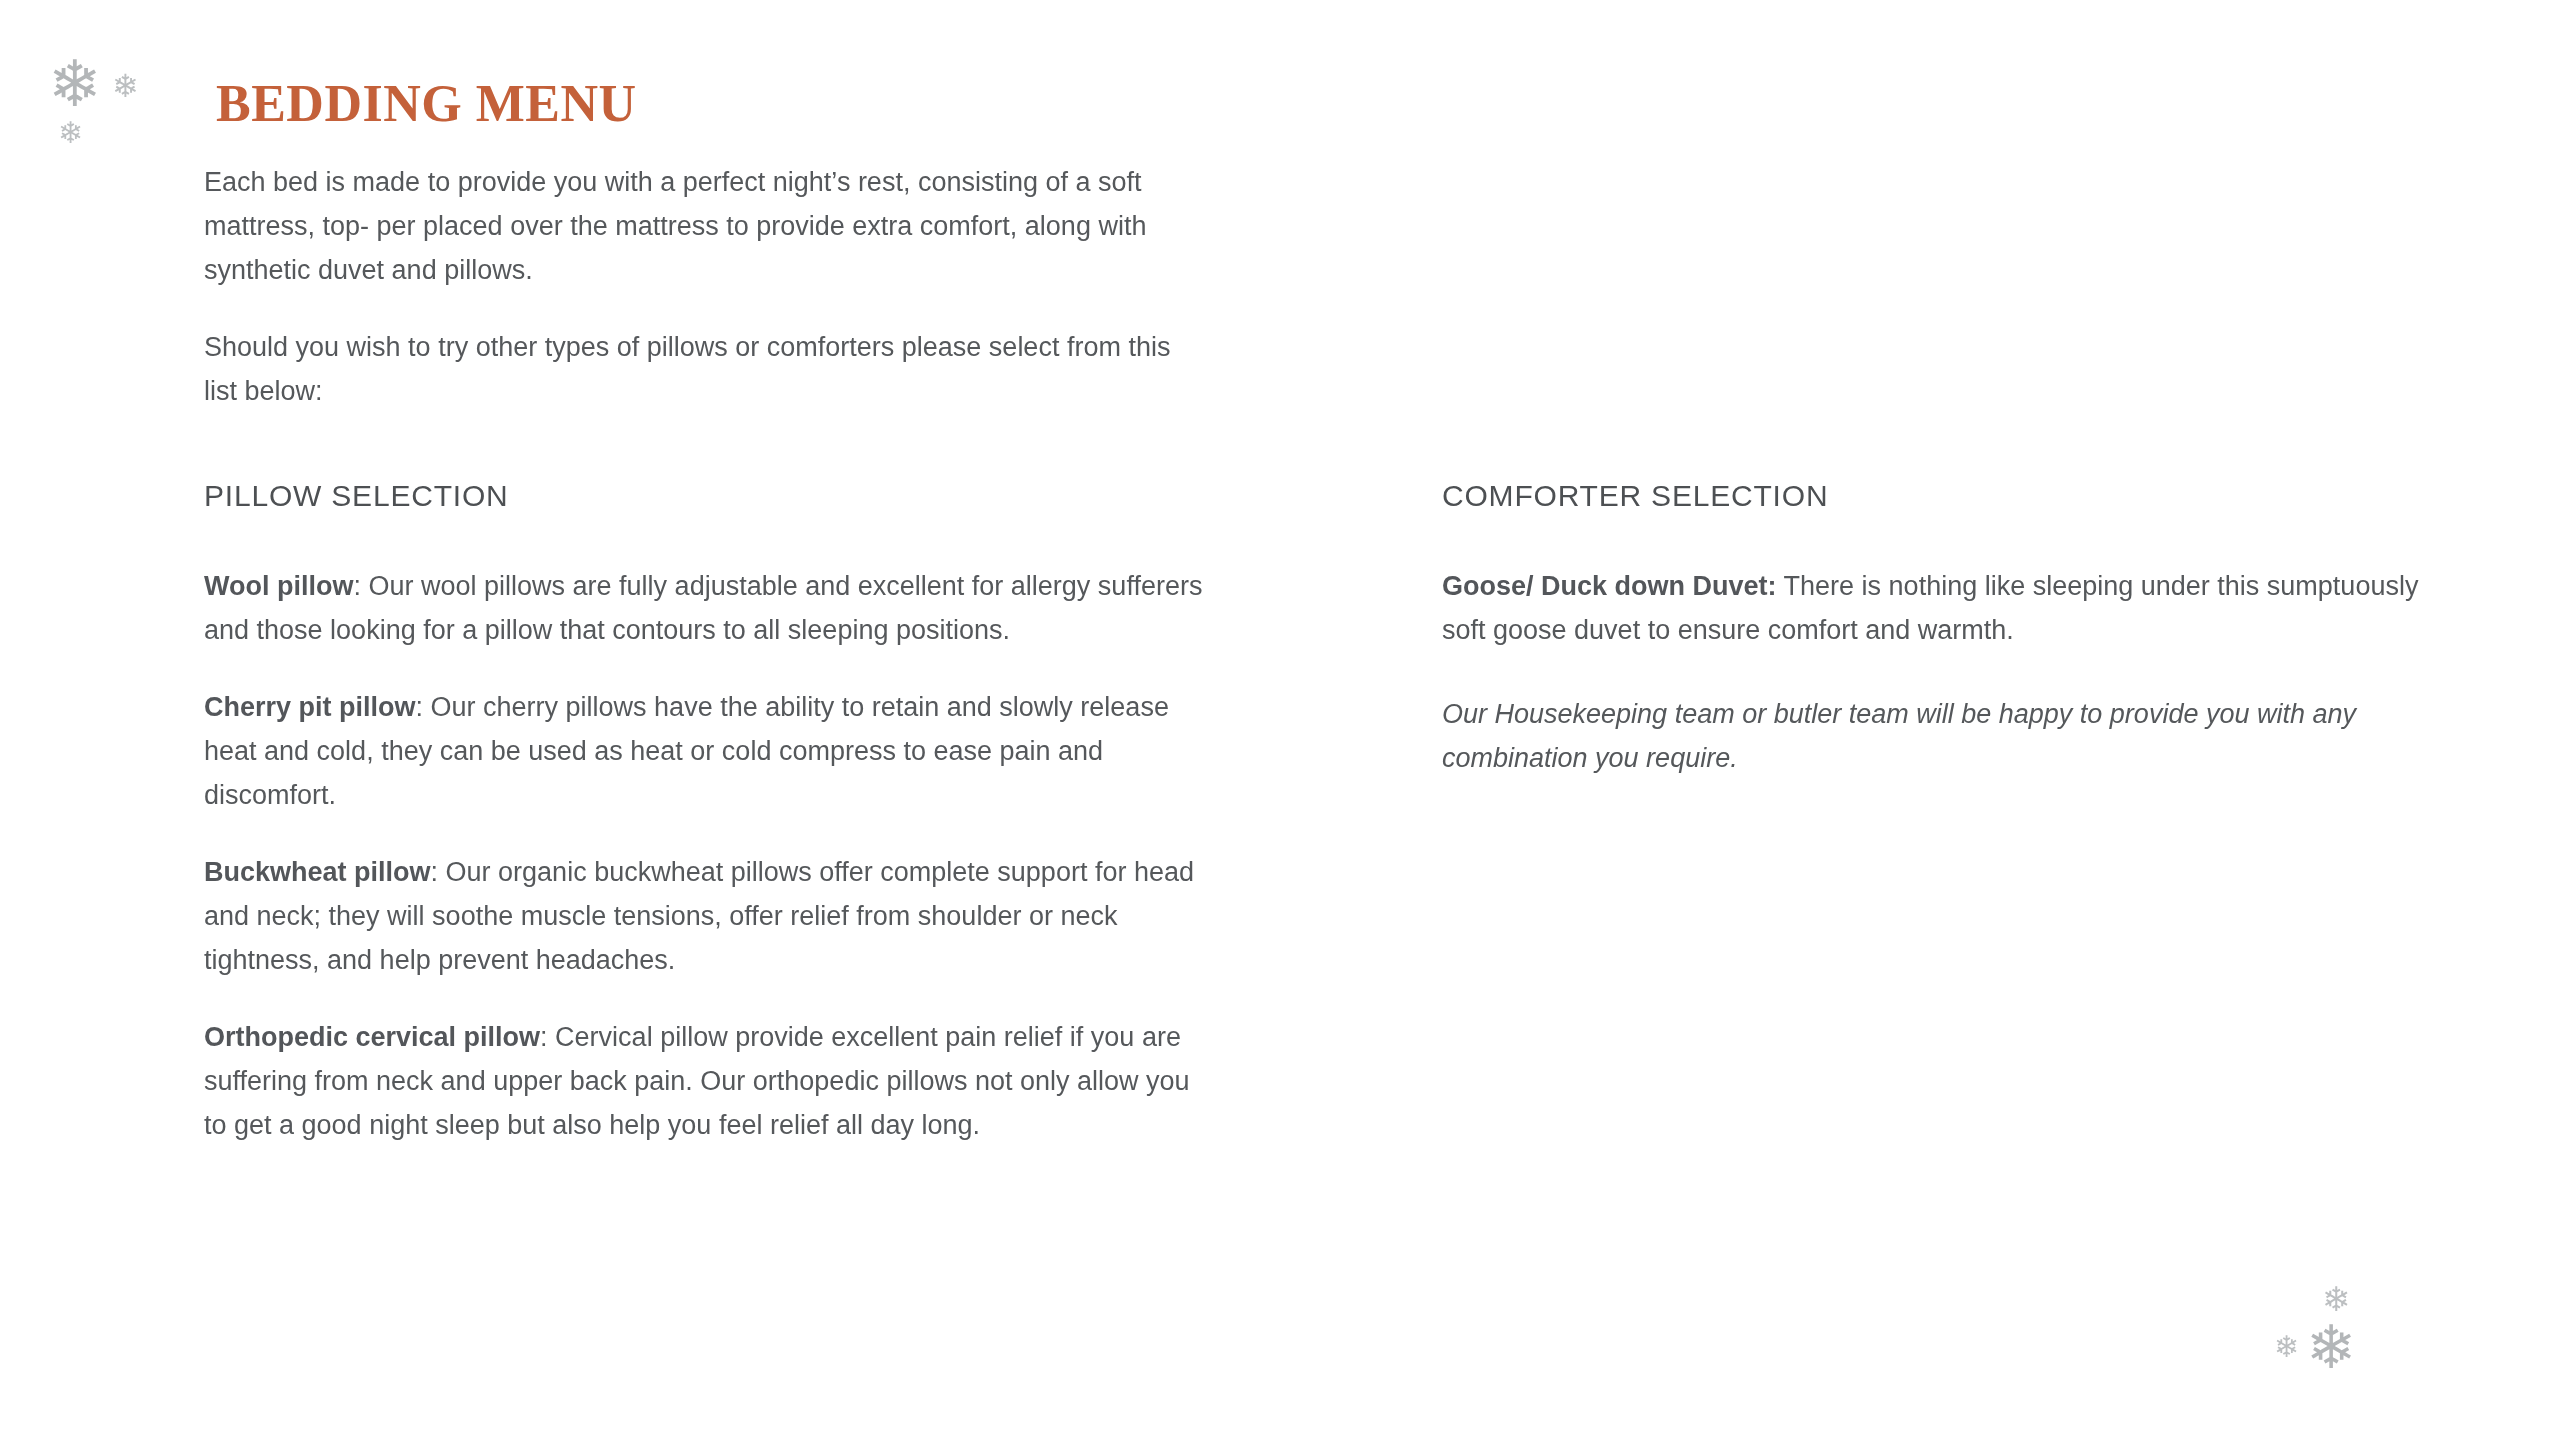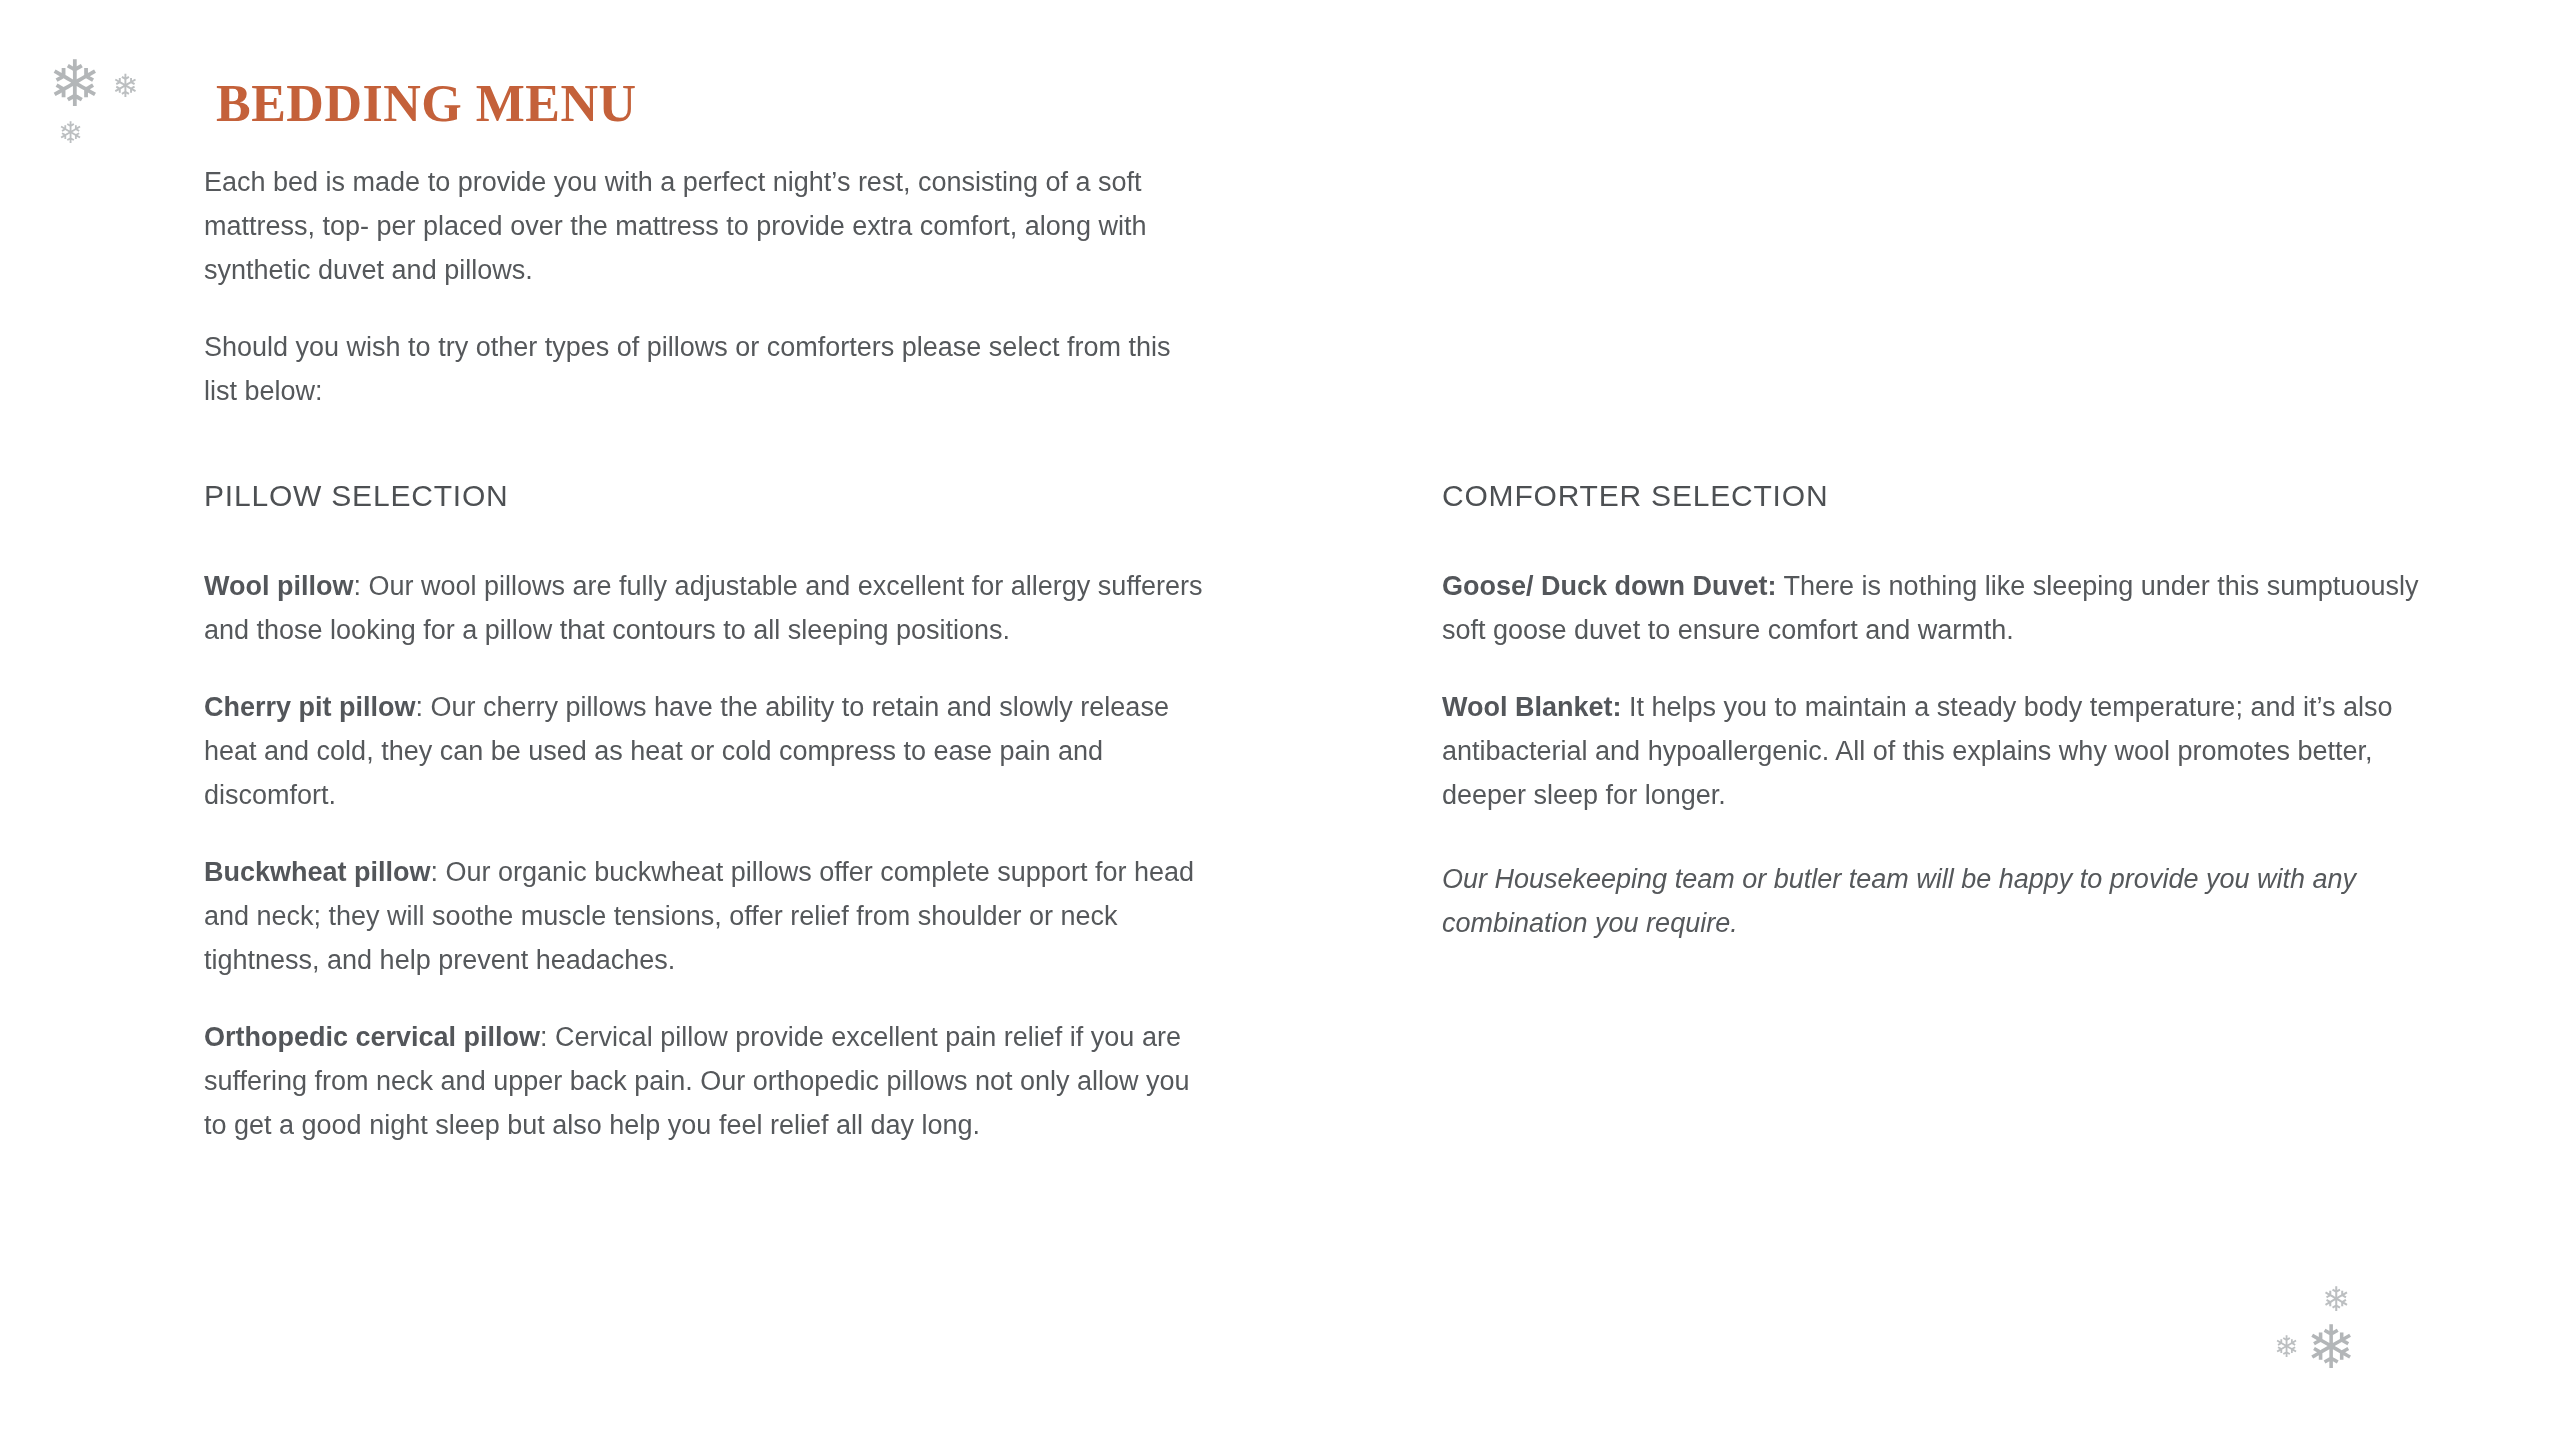--- a/index.html
+++ b/index.html
@@ -118,22 +118,19 @@
   </p>
 </section>
 
 <section class="menu-section right">
   <h2 class="section-heading">COMFORTER SELECTION</h2>
 
   <p class="menu-item">
     <span class="item-label">Goose/ Duck down Duvet:</span><span> </span><span>There is nothing like sleeping under this sumptuously soft goose duvet to ensure comfort and warmth.</span>
   </p>
 
-  <p class="menu-item">
-    <span class="item-label">Wool Blanket:</span><span> </span><span>It helps you to maintain a steady body temperature; and it’s also antibacterial and hypoallergenic. All of this explains why wool promotes better, deeper sleep for longer.</span>
-  </p>
 
   <p class="note">Our Housekeeping team or butler team will be happy to provide you with any combination you require.</p>
 </section>
 
 <span class="snowflake sf-br-top">❄</span>
 <span class="snowflake sf-br-left">❄</span>
 <span class="snowflake sf-br-large">❄</span>
 
 </body></html>

